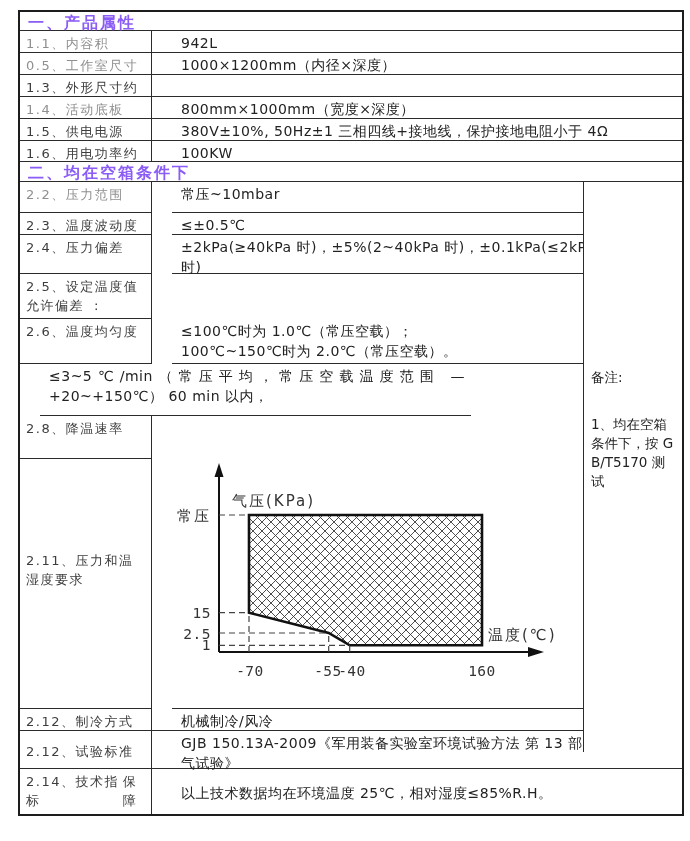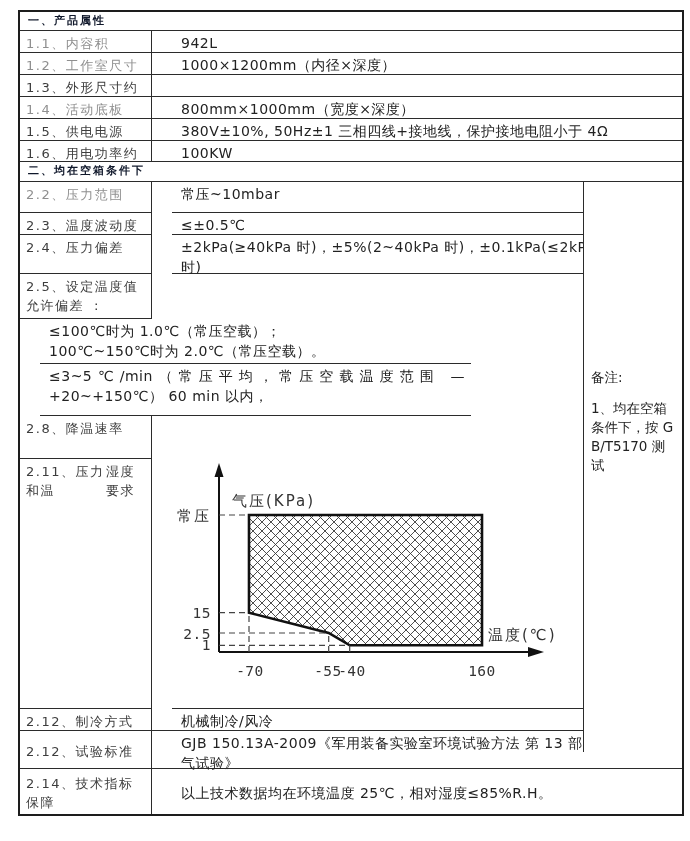--- a/index.html
+++ b/index.html
@@ -12,22 +12,22 @@
   body{font-family:"DejaVu Sans","Liberation Sans",sans-serif;color:var(--ink);}
   .page{position:relative;width:690px;height:841px;background:#ffffff;overflow:hidden;}
   .spec-table{
     position:absolute;left:18px;top:10px;width:666px;
     border:2px solid #1d1d1d;box-sizing:border-box;background:#fff;
   }
   .row{display:flex;box-sizing:border-box;}
   .bb-row{border-bottom:1px solid var(--line);}
   .cell-bb > .lab,.cell-bb > .val{border-bottom:1px solid var(--line);}
   .sec{
-    font-weight:bold;font-size:11px;letter-spacing:2px;
-    padding:1px 0 0 8px;color:#0f172a;
+    font-weight:bold;font-size:16px;letter-spacing:2px;
+    padding:1px 0 0 8px;color:#8b5cf6;
   }
   .lab{
     width:132px;flex:0 0 132px;box-sizing:border-box;
     border-right:1px solid var(--line);
     font-size:13px;letter-spacing:1.5px;color:var(--lab);
     padding:3px 2px 0 6px;line-height:19px;
   }
   .lab.muted{color:var(--muted);}
   .val{
     box-sizing:border-box;font-size:14px;color:var(--ink);
@@ -36,42 +36,42 @@
   .r1 .val{flex:1 1 auto;}
   .r2 .val{width:431px;flex:0 0 431px;}
   .r2 .spacer{flex:1 1 auto;}
   .just{text-align:justify;text-align-last:justify;}
   .remarks{
     position:absolute;top:170px;left:563px;width:99px;height:570px;
     box-sizing:border-box;border-left:1px solid var(--line);
     font-size:13.5px;line-height:19px;color:var(--ink);
     padding:186px 4px 0 7px;background:#fff;
   }
-  .remarks .note{margin-top:12px;word-break:break-all;}
+  .remarks .note{margin-top:28px;word-break:break-all;}
   .diag{display:block;}
   .diag text{fill:#333;}
   .diag .cjk{font-size:15px;letter-spacing:2px;}
   .diag .num{font-family:"DejaVu Sans Mono","Liberation Mono",monospace;font-size:14.5px;}
 </style>
 </head>
 <body>
 
 <div class="page">
   <div class="spec-table">
 
     <div class="row bb-row" style="height:19px">
       <div class="sec" style="flex:1">一、产品属性</div>
     </div>
 
     <div class="row r1 bb-row" style="height:22px">
       <div class="lab muted">1.1、内容积</div>
       <div class="val">942L</div>
     </div>
     <div class="row r1 bb-row" style="height:22px">
-      <div class="lab muted">1.2、工作室尺寸</div>
+      <div class="lab muted">0.5、工作室尺寸</div>
       <div class="val">1000×1200mm（内径×深度）</div>
     </div>
     <div class="row r1 bb-row" style="height:22px">
       <div class="lab">1.3、外形尺寸约</div>
       <div class="val"></div>
     </div>
     <div class="row r1 bb-row" style="height:22px">
       <div class="lab muted">1.4、活动底板</div>
       <div class="val">800mm×1000mm（宽度×深度）</div>
     </div>
@@ -104,40 +104,41 @@
       <div class="spacer"></div>
     </div>
     <div class="row r2 cell-bb" style="height:45px">
       <div class="lab">
         <div>2.5、设定温度值</div>
         <div>允许偏差 ：</div>
       </div>
       <div class="spacer"></div>
     </div>
     <div class="row r2 cell-bb" style="height:45px">
+      <div class="lab">2.6、温度均匀度</div>
       <div class="val">
         <div>≤100℃时为 1.0℃（常压空载）；</div>
         <div>100℃~150℃时为 2.0℃（常压空载）。</div>
       </div>
       <div class="spacer"></div>
     </div>
     <div class="row r2 cell-bb" style="height:52px">
       <div class="val">
         <div class="just">≤3~5℃/min（常压平均，常压空载温度范围 —</div>
         <div>+20~+150℃）  60  min 以内，</div>
       </div>
       <div class="spacer"></div>
     </div>
     <div class="row r2 cell-bb" style="height:43px">
       <div class="lab">2.8、降温速率</div>
       <div class="spacer"></div>
     </div>
 
     <div class="row r2 cell-bb" style="height:250px">
-      <div class="lab" style="display:flex;flex-direction:row;justify-content:center;padding-bottom:30px">
+      <div class="lab" style="display:flex;flex-direction:column;justify-content:center;padding-bottom:30px">
         <div>2.11、压力和温</div>
         <div>湿度要求</div>
       </div>
       <div class="val" style="padding:0">
         <svg class="diag" width="431" height="250" viewBox="0 0 431 250">
           <defs>
             <pattern id="xhatch" patternUnits="userSpaceOnUse" width="9" height="9">
               <path d="M0,9 L9,0" stroke="#3a3a3a" stroke-width="0.9" fill="none"></path>
               <path d="M0,0 L9,9" stroke="#3a3a3a" stroke-width="0.9" fill="none"></path>
             </pattern>
@@ -180,21 +181,21 @@
       <div class="val">机械制冷/风冷</div>
       <div class="spacer"></div>
     </div>
 
     <div class="row r1 bb-row" style="height:38px">
       <div class="lab" style="display:flex;align-items:center">2.12、试验标准</div>
       <div class="val">GJB 150.13A-2009《军用装备实验室环境试验方法 第 13 部分：爆炸性大气试验》</div>
     </div>
 
     <div class="row r1" style="height:45px">
-      <div class="lab" style="display:flex;flex-direction:column;justify-content:center">
+      <div class="lab" style="display:flex;flex-direction:row;justify-content:center">
         <div>2.14、技术指标</div>
         <div>保障</div>
       </div>
       <div class="val" style="display:flex;align-items:center">以上技术数据均在环境温度 25℃，相对湿度≤85%R.H。</div>
     </div>
 
     <div class="remarks">
       <div>备注:</div>
       <div class="note">1、均在空箱条件下，按 GB/T5170 测试</div>
     </div>

